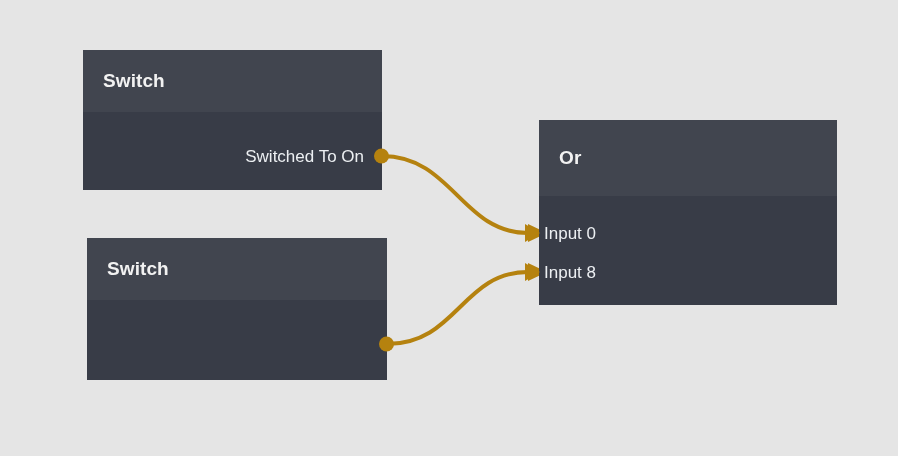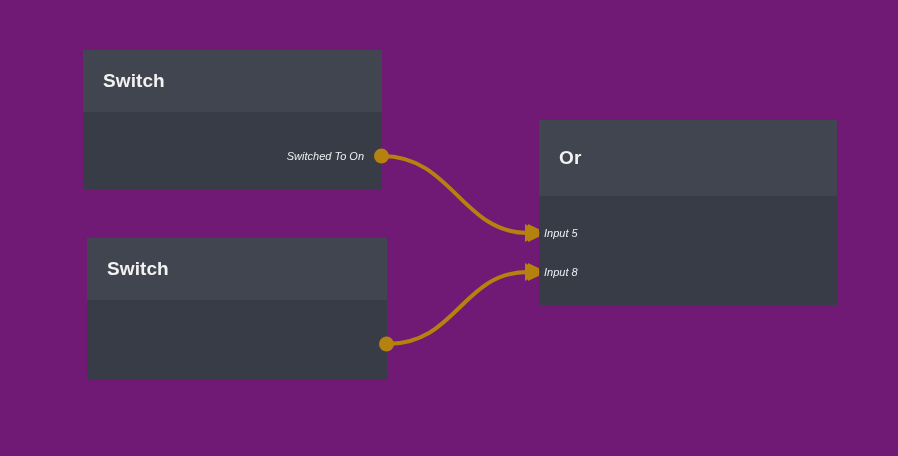--- a/index.html
+++ b/index.html
@@ -5,21 +5,21 @@
 <style>
   html, body {
     margin: 0;
     padding: 0;
     background: #222222;
   }
   #canvas {
     position: relative;
     width: 898px;
     height: 456px;
-    background: #701a75;
+    background: #e5e5e5;
     overflow: hidden;
     font-family: "Liberation Sans", sans-serif;
     -webkit-font-smoothing: antialiased;
   }
 
   
   #wires {
     position: absolute;
     left: 0;
     top: 0;
@@ -58,24 +58,23 @@
 
   
   .pin {
     position: absolute;
     display: flex;
     align-items: center;
     white-space: nowrap;
   }
   .pin-label {
     color: #eceff2;
-    font-size: 11px;
+    font-size: 17px;
     font-weight: normal;
     line-height: 1;
-    font-style: italic;
   }
 
   
   .pin-out {
     right: 0;
     transform: translate(0, -50%);
   }
   .pin-out .pin-label { margin-right: 10px; }
   .pin-dot {
     width: 15px;
@@ -141,21 +140,21 @@
     </div>
   </div>
 
   <div class="node" style="left:539px; top:120px; width:298px; height:185px;">
     <div class="node-header" style="height:76px;">
       <span class="node-title">Or</span>
     </div>
     <div class="node-body">
       <div class="pin pin-in" style="top:37px;">
         <span class="pin-arrow"></span>
-        <span class="pin-label">Input 5</span>
+        <span class="pin-label">Input 0</span>
       </div>
       <div class="pin pin-in" style="top:76px;">
         <span class="pin-arrow"></span>
         <span class="pin-label">Input 8</span>
       </div>
     </div>
   </div>
 
 </div>
 

